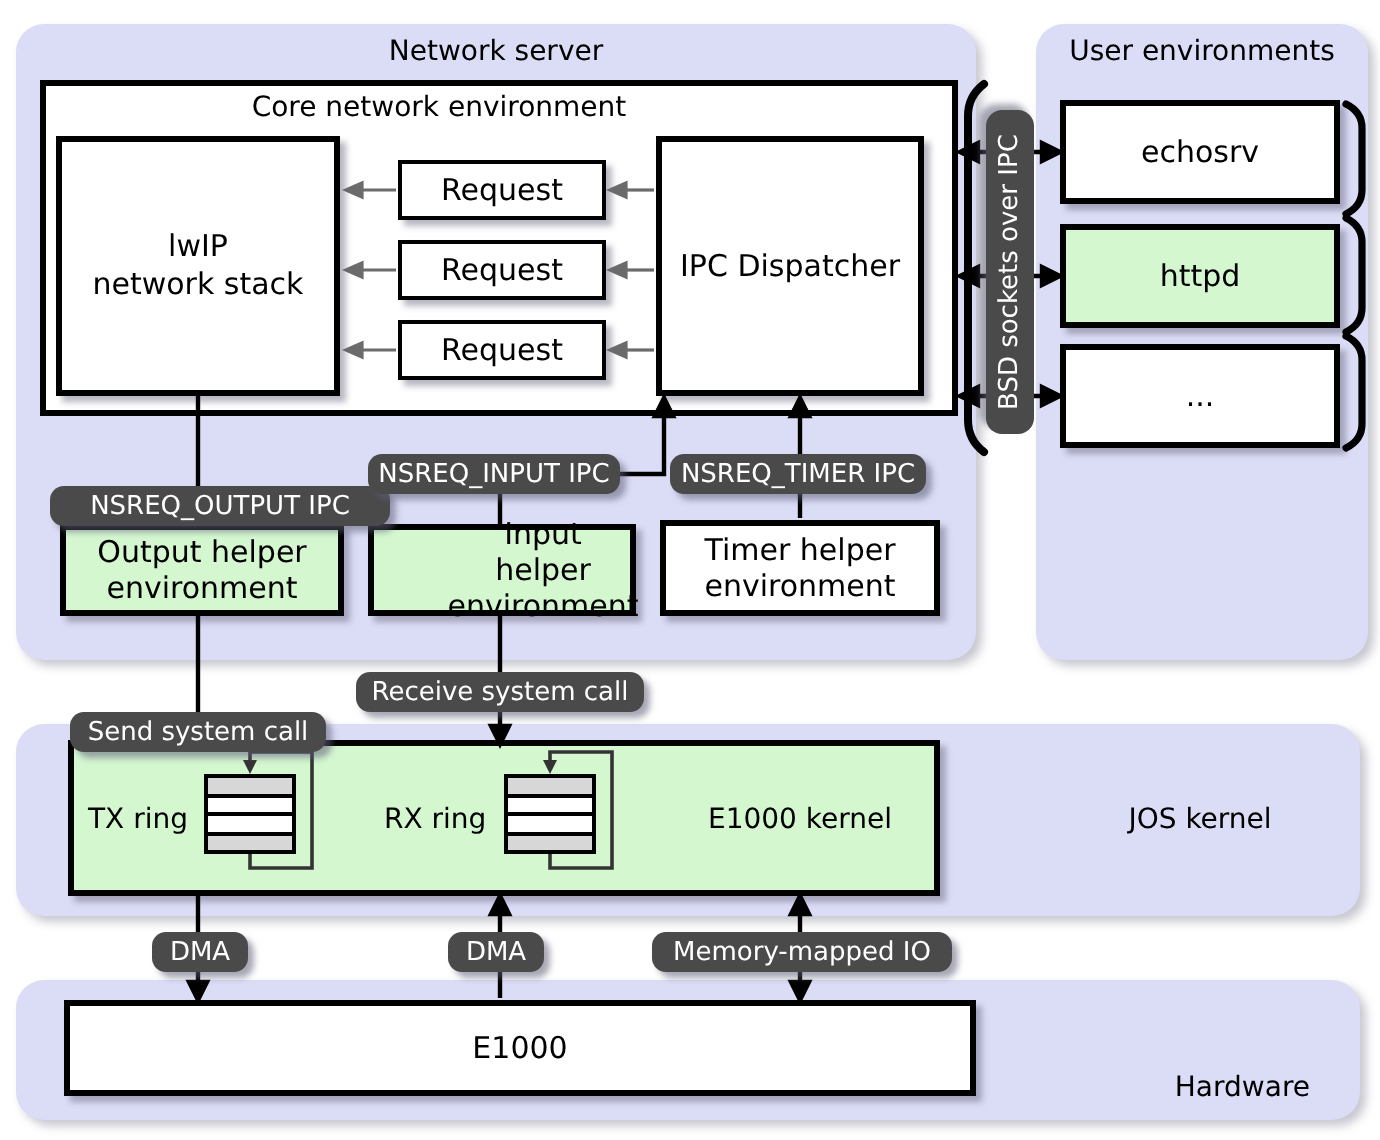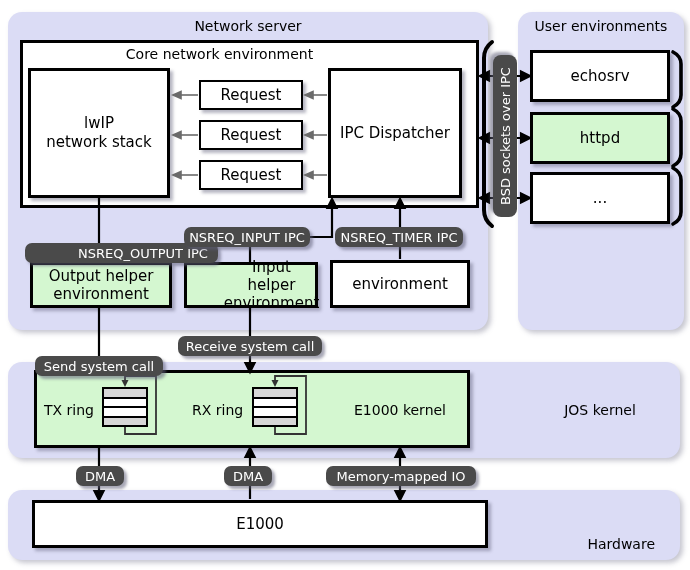--- a/index.html
+++ b/index.html
@@ -76,20 +76,21 @@
 
 <div class="box green" style="left:30px;top:262px;width:142px;height:46px;line-height:18px;">
   <span>Output helper</span>
   <span>environment</span>
 </div>
 <div class="box green" style="left:184px;top:262px;width:134px;height:46px;line-height:18px;padding-left:41px;">
   <span>Input helper</span>
   <span>environment</span>
 </div>
 <div class="box" style="left:330px;top:260px;width:140px;height:48px;line-height:18px;">
+  <span>Timer helper</span>
   <span>environment</span>
 </div>
 
 <div class="box green" style="left:34px;top:370px;width:436px;height:78px;"></div>
 <div class="ktext" style="left:44px;top:402px;">TX ring</div>
 <div class="ring" style="left:102px;top:387px;">
   <div></div>
     <div></div>
     <div></div>
     <div></div>
@@ -178,21 +179,21 @@
   <g stroke="#333" stroke-width="1.8" fill="none">
     <polyline points="125,427 125,434 156,434 156,376 125,376 125,381"></polyline>
     <polygon points="125,387 121.5,380 128.5,380" fill="#333" stroke="none"></polygon>
   </g>
   <g stroke="#333" stroke-width="1.8" fill="none">
     <polyline points="275,427 275,434 306,434 306,376 275,376 275,381"></polyline>
     <polygon points="275,387 271.5,380 278.5,380" fill="#333" stroke="none"></polygon>
   </g>
 </svg>
 
-<div class="pill" style="left:25px;top:243px;width:150px;height:20px;padding-left:43px;">NSREQ_OUTPUT IPC</div>
+<div class="pill" style="left:25px;top:243px;width:170px;height:20px;">NSREQ_OUTPUT IPC</div>
 <div class="pill" style="left:184px;top:227px;width:126px;height:20px;">NSREQ_INPUT IPC</div>
 <div class="pill" style="left:335px;top:227px;width:128px;height:20px;">NSREQ_TIMER IPC</div>
 <div class="pill" style="left:35px;top:356px;width:128px;height:20px;">Send system call</div>
 <div class="pill" style="left:178px;top:336px;width:144px;height:20px;text-align:right;">Receive system call</div>
 <div class="pill" style="left:76px;top:466px;width:48px;height:20px;">DMA</div>
 <div class="pill" style="left:224px;top:466px;width:48px;height:20px;">DMA</div>
 <div class="pill" style="left:326px;top:466px;width:150px;height:20px;">Memory-mapped IO</div>
 <div class="pill pill-v" style="left:493px;top:55px;width:24px;height:162px;">BSD sockets over IPC</div>
 
 </body></html>

